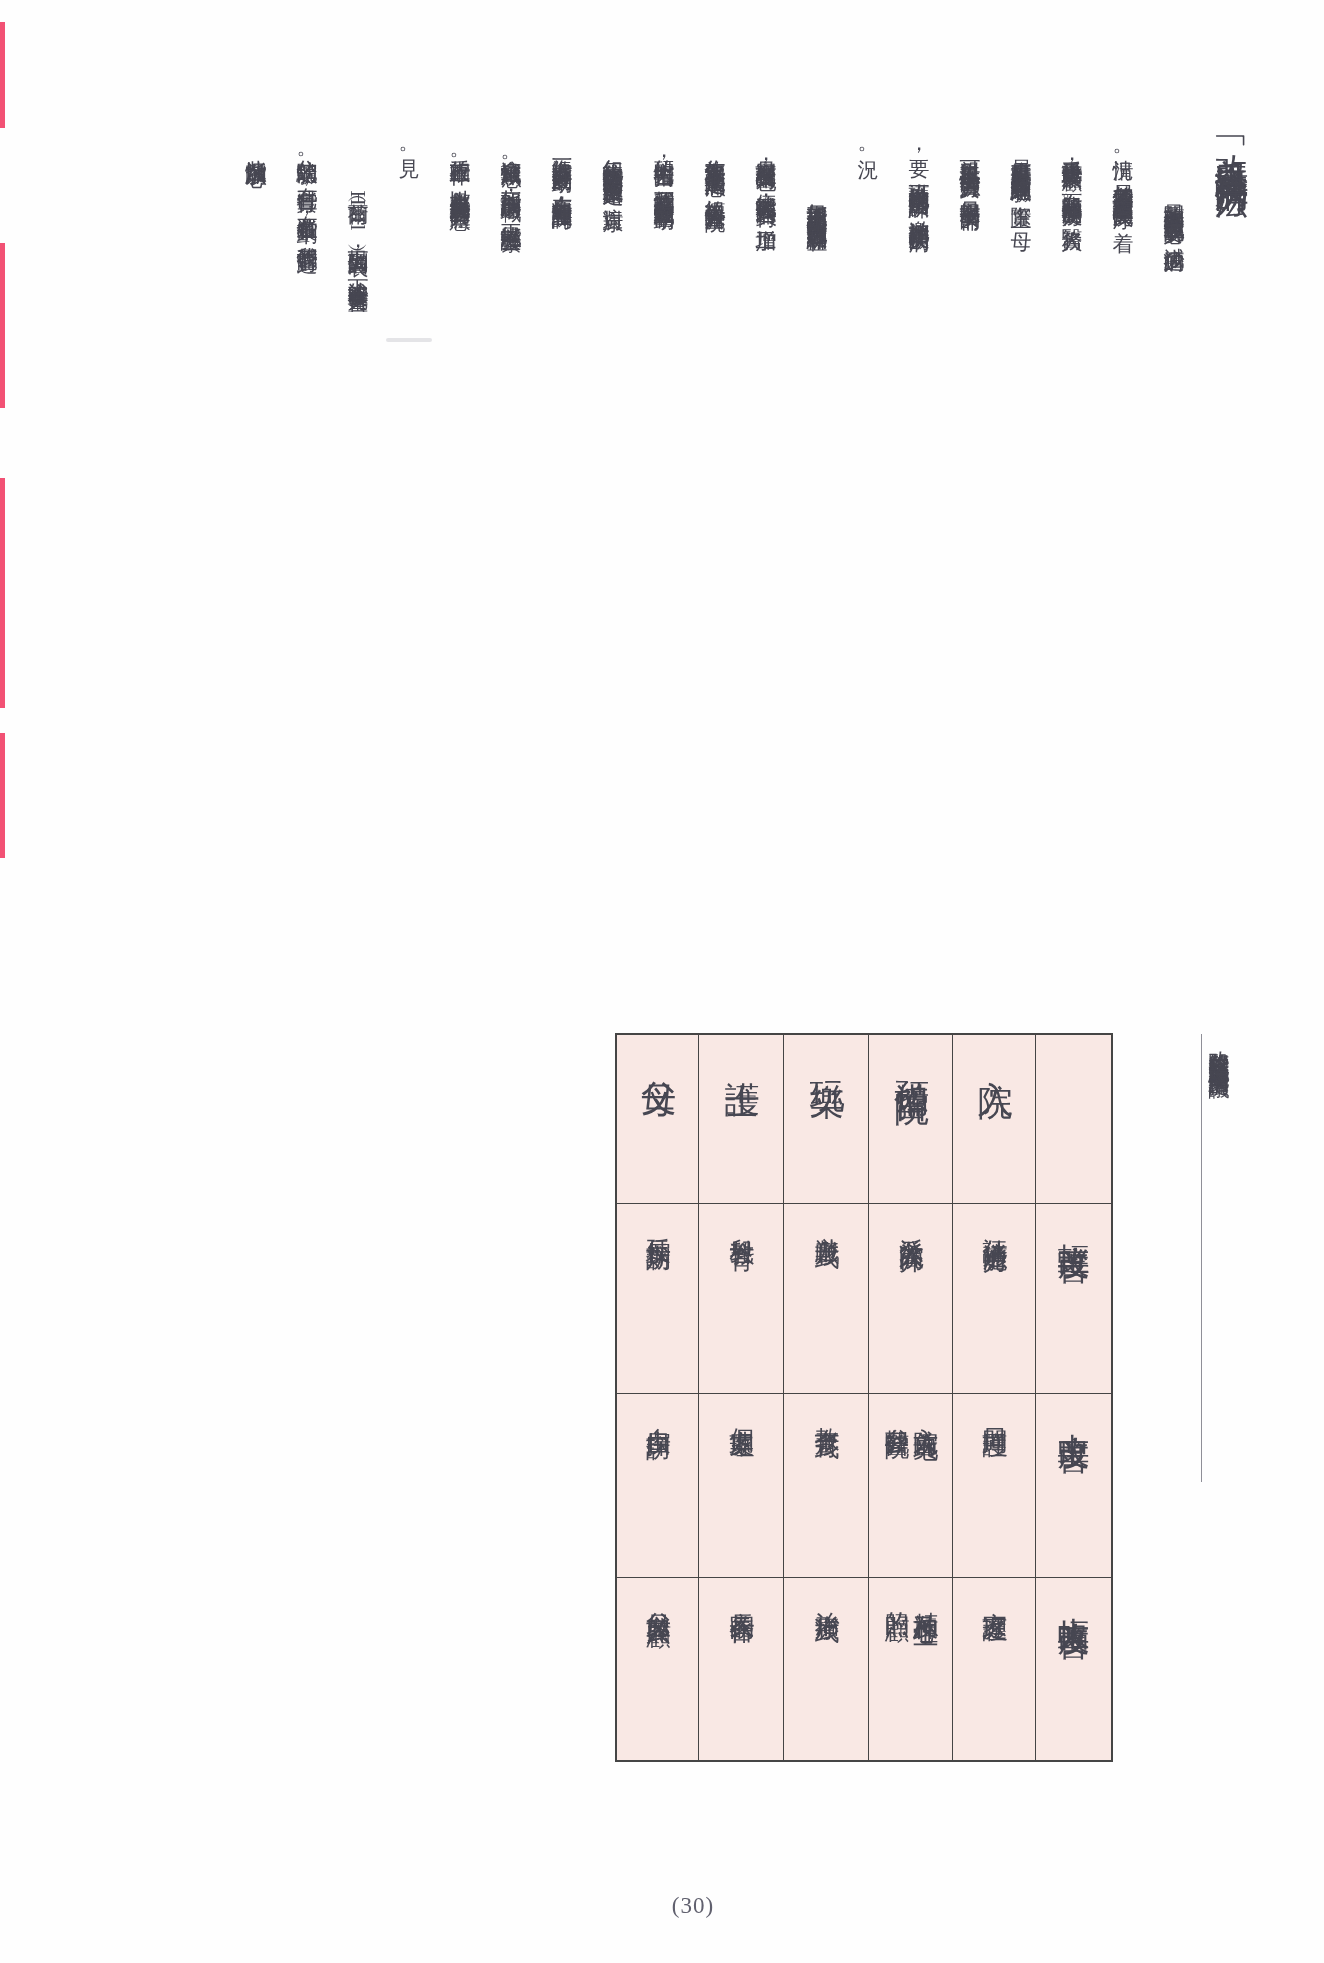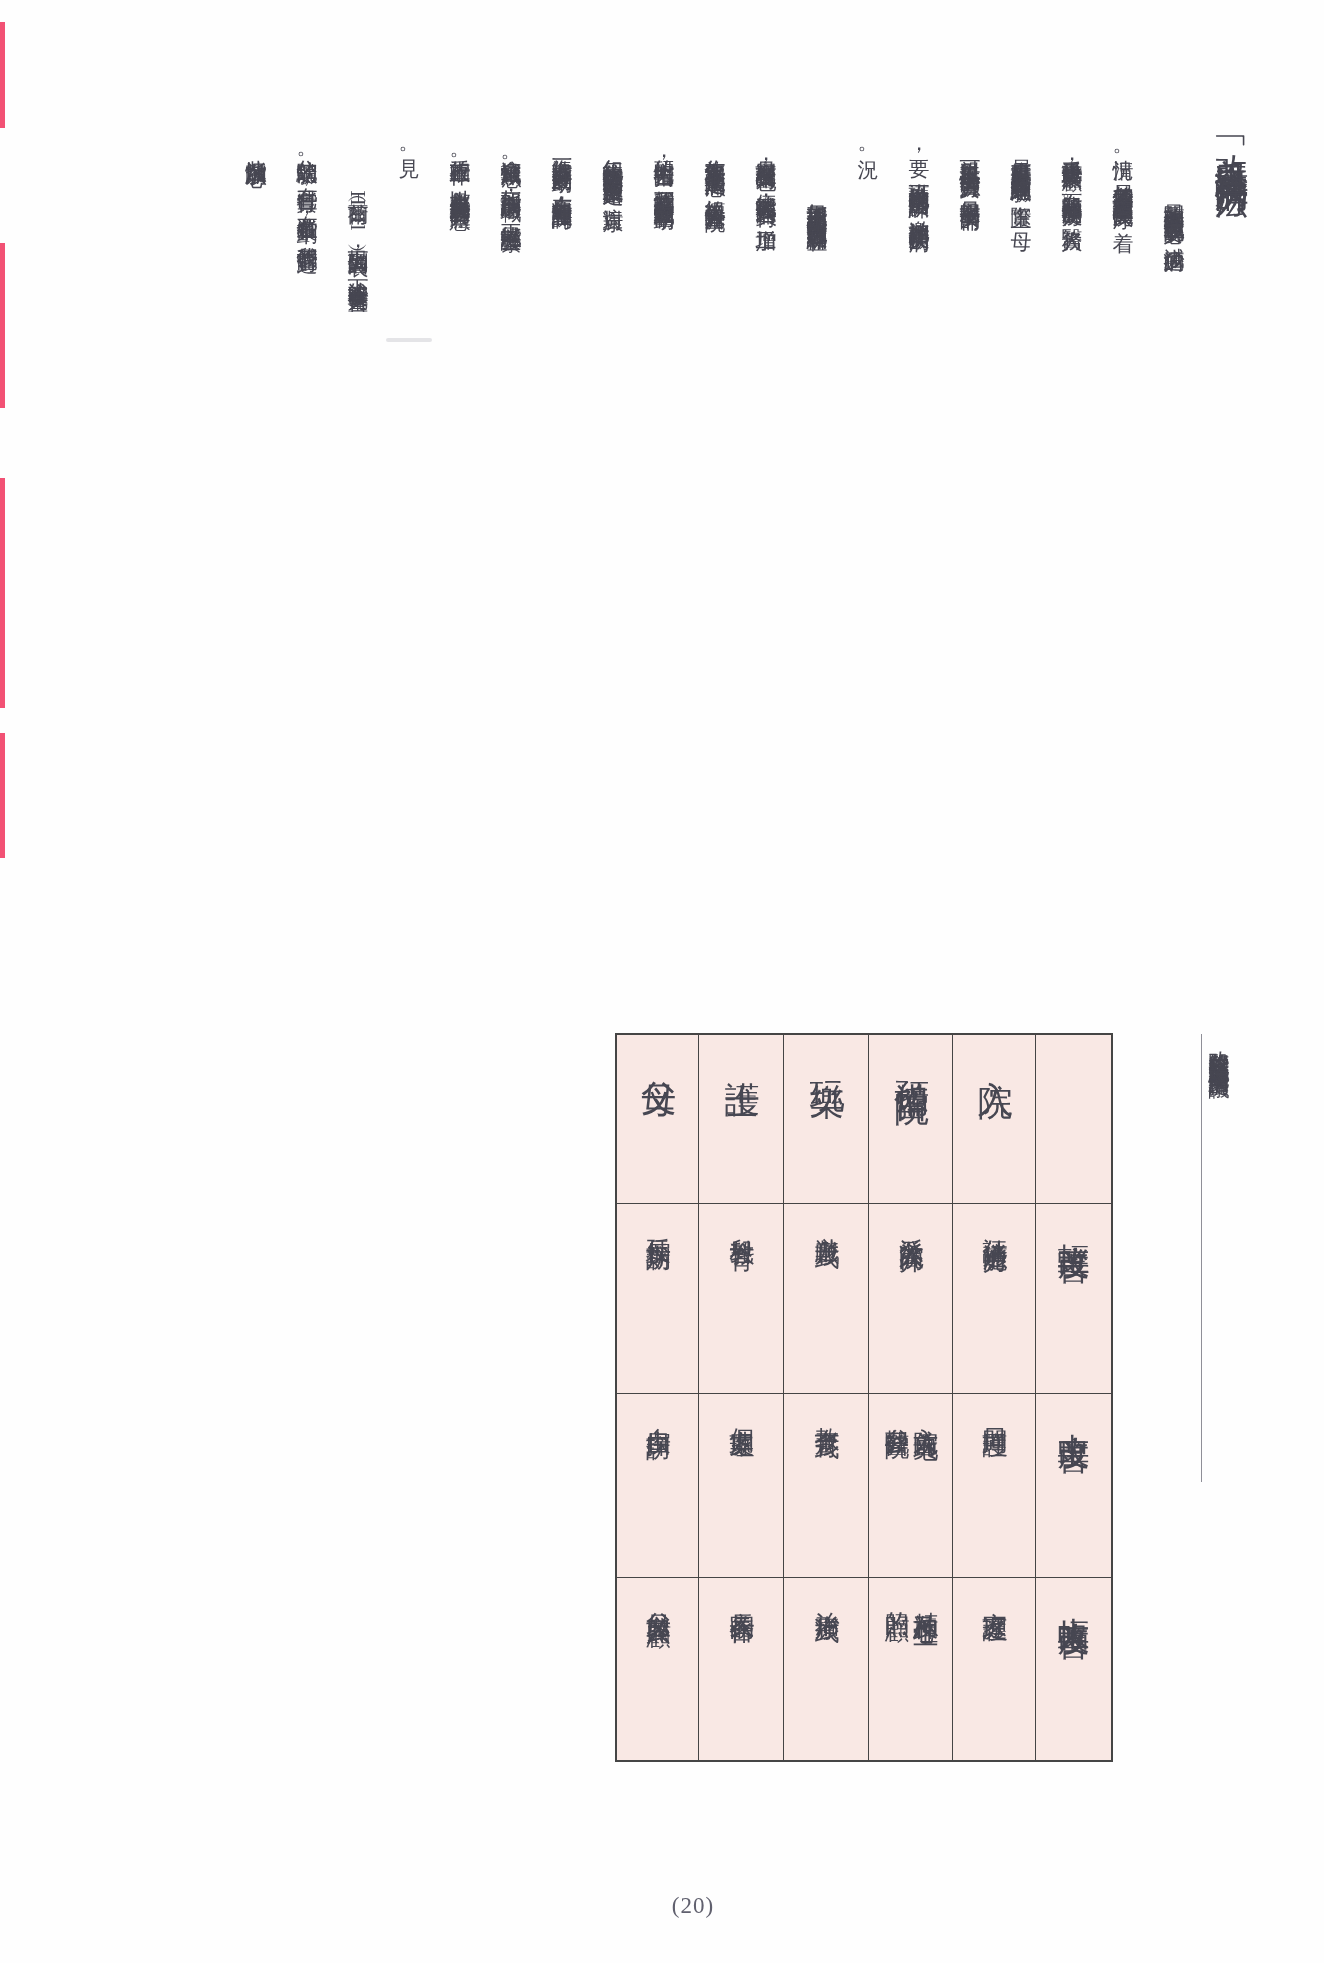--- a/index.html
+++ b/index.html
@@ -173,15 +173,15 @@
 的照顧</span>
       </div>
     <div class="tcell c">
         <span>家庭護理</span>
       </div>
     <div class="tcell lv">
         <span>大幅度改善</span>
       </div>
   </div>
 
-  <div class="pagenum">(20)</div>
+  <div class="pagenum">(30)</div>
 
 </div>
 
 </body></html>

